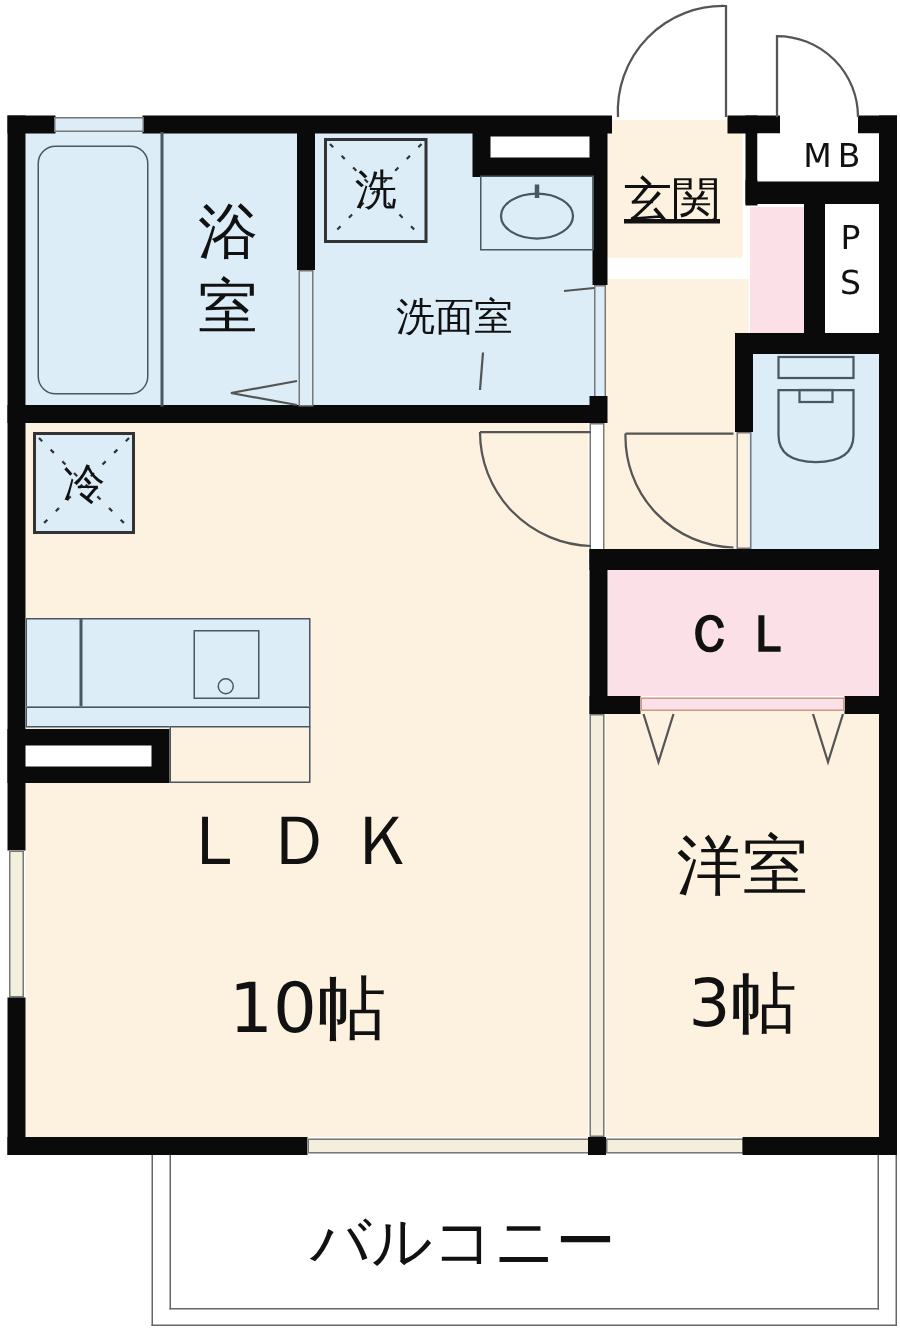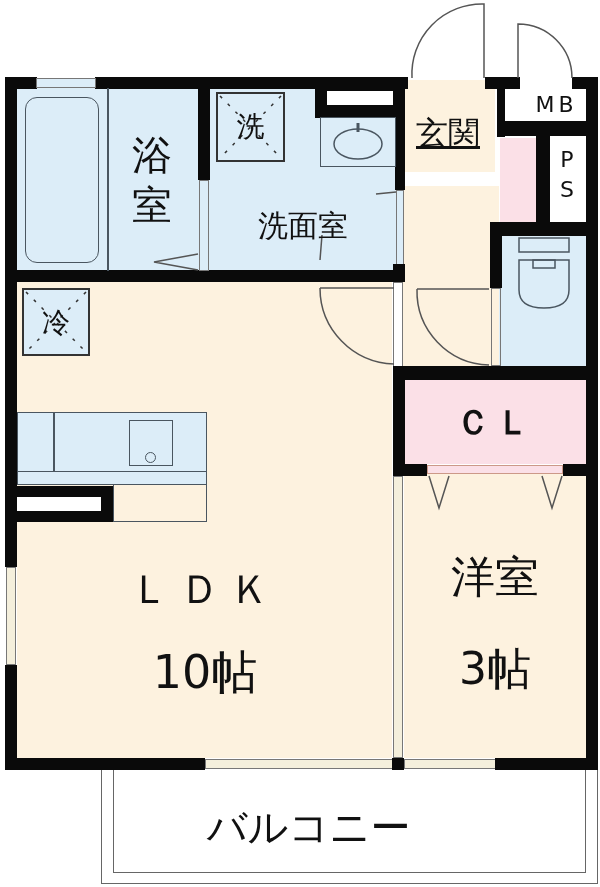--- a/index.html
+++ b/index.html
@@ -144,22 +144,22 @@
     <polyline points="2,2 12,34 22,2" fill="none" stroke="#555" stroke-width="1.5"></polyline>
   </svg>
 <svg style="left:540px;top:474px;" width="24" height="36">
     <polyline points="2,2 12,34 22,2" fill="none" stroke="#555" stroke-width="1.5"></polyline>
   </svg>
 
 <div class="thin" style="left:101px;top:770px;width:497px;height:114px;border-color:#666;border-width:1.5px;border-top:none;"></div>
 <div class="thin" style="left:113px;top:770px;width:473px;height:103px;border-color:#666;border-width:1.5px;border-top:none;"></div>
 
 <div class="lbl" style="left:130px;top:130px;width:44px;font-size:40px;line-height:50px;white-space:normal;word-break:break-all;">浴室</div>
-<div class="lbl" style="left:228px;top:194px;width:150px;font-size:30px;margin-top:12px;">洗面室</div>
+<div class="lbl" style="left:228px;top:194px;width:150px;font-size:26px;">洗面室</div>
 <div class="lbl" style="left:403px;top:112px;width:90px;font-size:32px;text-decoration:underline;">玄関</div>
 <div class="lbl" style="left:505px;top:92px;width:103px;font-size:22px;letter-spacing:4px;">MB</div>
 <div class="lbl" style="left:556px;top:145px;width:22px;font-size:22px;line-height:30px;white-space:normal;word-break:break-all;">PS</div>
 <div class="lbl" style="left:405px;top:400px;width:182px;font-size:34px;letter-spacing:6px;font-weight:bold;">ＣＬ</div>
-<div class="lbl" style="left:105px;top:562px;width:200px;font-size:40px;letter-spacing:10px;">ＬＤＫ</div>
+<div class="lbl" style="left:105px;top:530px;width:200px;font-size:46px;letter-spacing:10px;">ＬＤＫ</div>
 <div class="lbl" style="left:105px;top:642px;width:200px;font-size:46px;">10帖</div>
 <div class="lbl" style="left:410px;top:548px;width:170px;font-size:44px;">洋室</div>
 <div class="lbl" style="left:410px;top:640px;width:170px;font-size:44px;">3帖</div>
 <div class="lbl" style="left:113px;top:800px;width:391px;font-size:40px;">バルコニー</div>
 
 </body></html>

